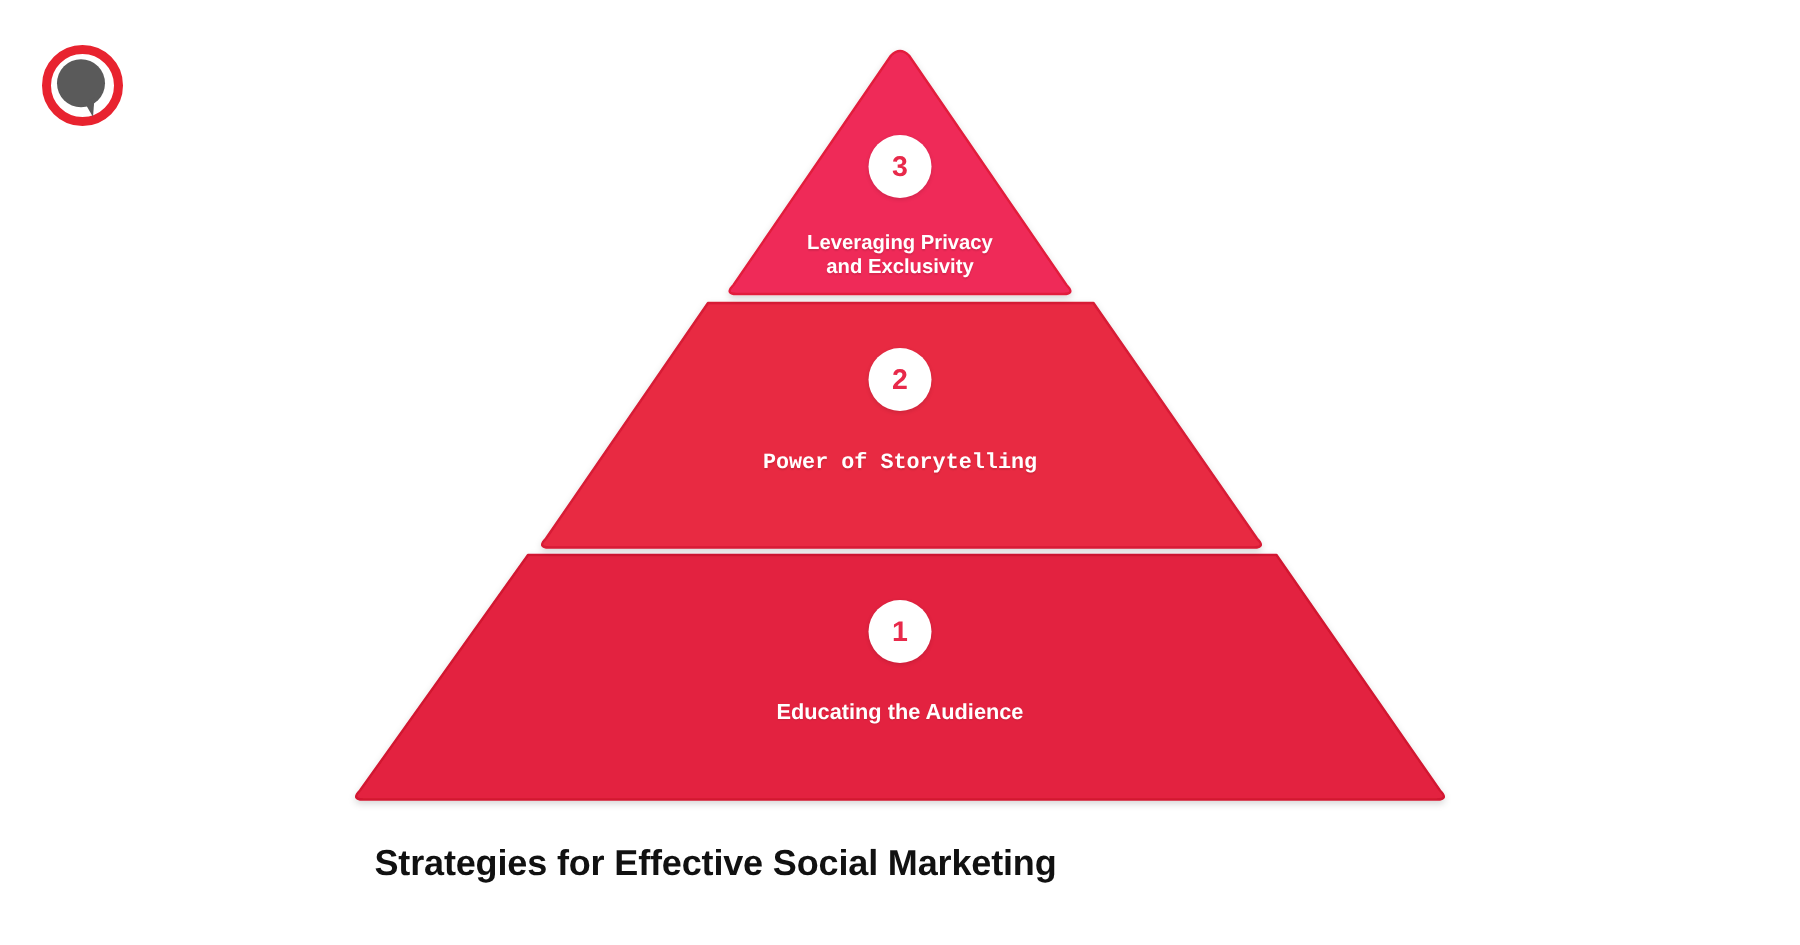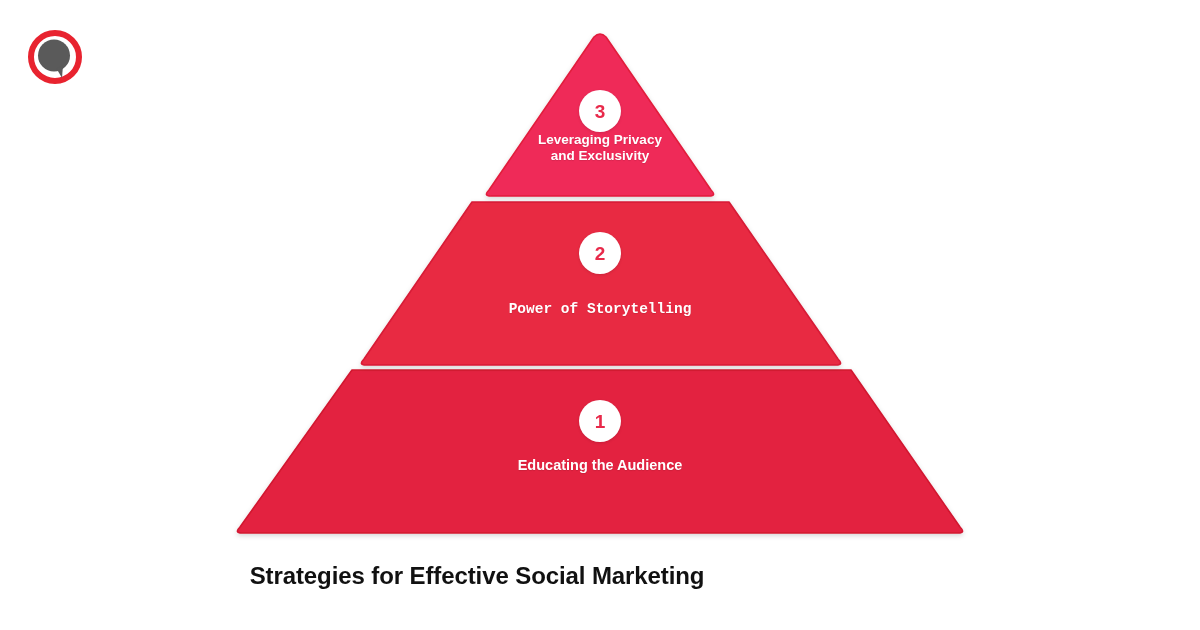--- a/index.html
+++ b/index.html
@@ -80,41 +80,42 @@
   }
 
   
   #tier3-content {
     left: 450px;
     top: 90px;
     width: 300px;
   }
   #tier3-content .tier-label {
     font-size: 13.5px;
+    margin-top: 22px;
   }
   
   #tier2-content {
     left: 450px;
     top: 232px;
     width: 300px;
   }
   #tier2-content .tier-label {
     font-size: 14.5px;
     margin-top: 27px;
     font-family: Liberation Mono, monospace;
   }
   
   #tier1-content {
     left: 450px;
     top: 400px;
     width: 300px;
   }
   #tier1-content .tier-label {
     font-size: 14.5px;
-    margin-top: 15px;
+    margin-top: 25px;
   }
 
   
   #chart-title {
     position: absolute;
     left: 0;
     top: 562px;
     width: 954px;
     text-align: center;
     font-size: 24px;

